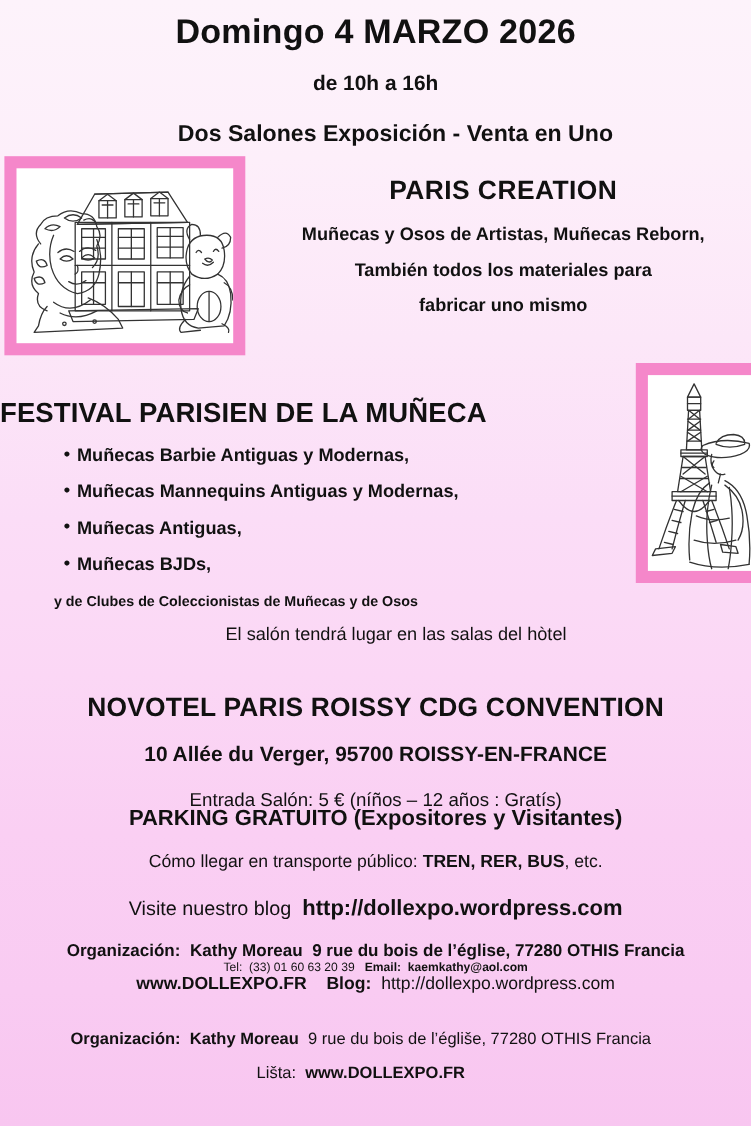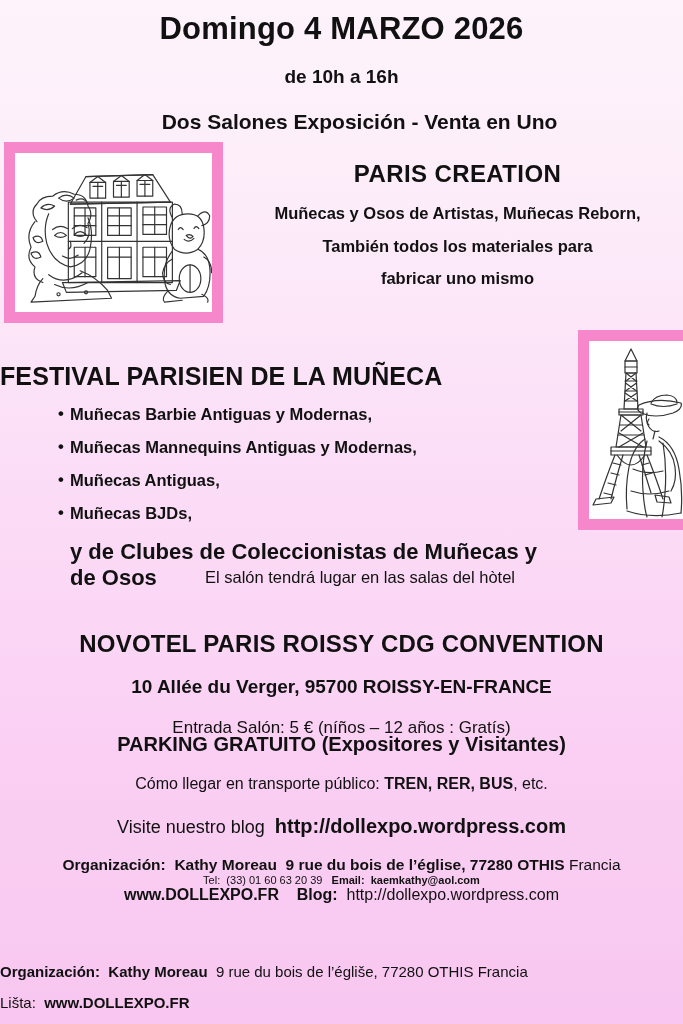--- a/index.html
+++ b/index.html
@@ -122,23 +122,23 @@
     padding-left: 70px;
     margin-top: 14px;
     position: relative;
   }
   .festival-list li .bullet {
     position: absolute;
     left: 58px;
     top: -1px;
   }
   .festival-tail {
-    font-size: 22px;
-    font-weight: bold;
-    padding-left: 70px;
+    font-size: 13px;
+    font-weight: bold;
+    padding-left: 49px;
     margin-top: 16px;
   }
 
   
   .venue-block {
     position: absolute;
     left: 0;
     top: 568px;
     width: 683px;
     text-align: center;
@@ -177,33 +177,33 @@
   
   .contact-block {
     position: absolute;
     left: 0;
     top: 856px;
     width: 683px;
     text-align: center;
   }
   .contact-line1 { font-size: 15.5px; }
   .contact-line1 b { font-weight: bold; }
-  .contact-line1 .plain { font-weight: normal; margin-top: 38px; }
+  .contact-line1 .plain { font-weight: bold; margin-top: 38px; }
   .contact-line2 { font-size: 11px; }
   .contact-line2 b { font-weight: bold; }
   .contact-line3 { font-size: 16px; font-weight: bold; }
   .contact-line3 .blog { font-weight: normal; }
 
   
   .footer-block {
     position: absolute;
     left: 0;
-    top: 963px;
+    top: 936px;
     width: 656px;
-    text-align: left;
+    text-align: center;
   }
   .footer-line1 { font-size: 15px; }
   .footer-line1 b { font-weight: bold; }
   .footer-line2 { font-size: 15px; margin-top: 14px; }
   .footer-line2 b { font-weight: bold; }
 </style>
 </head>
 <body>
 
 <div class="poster">

